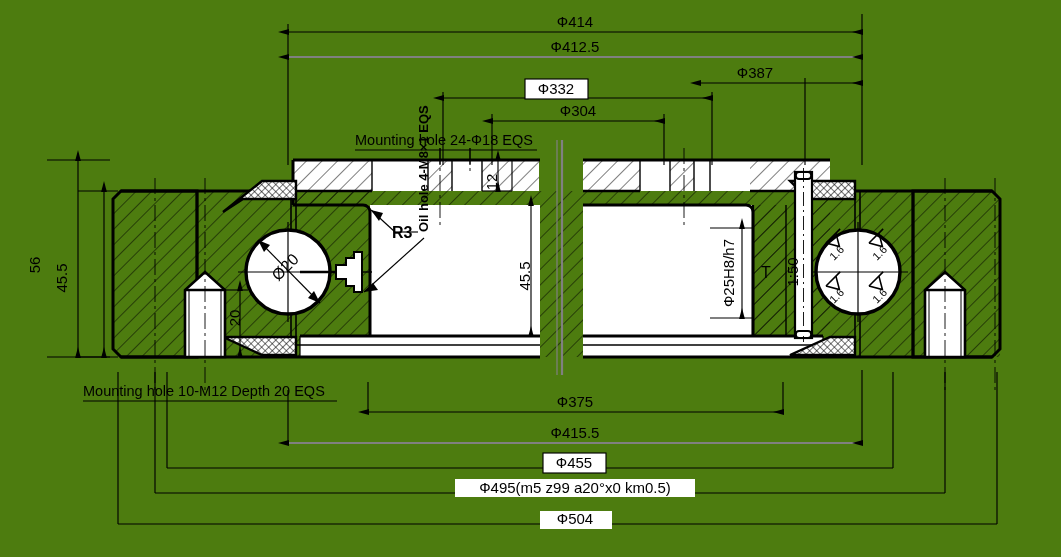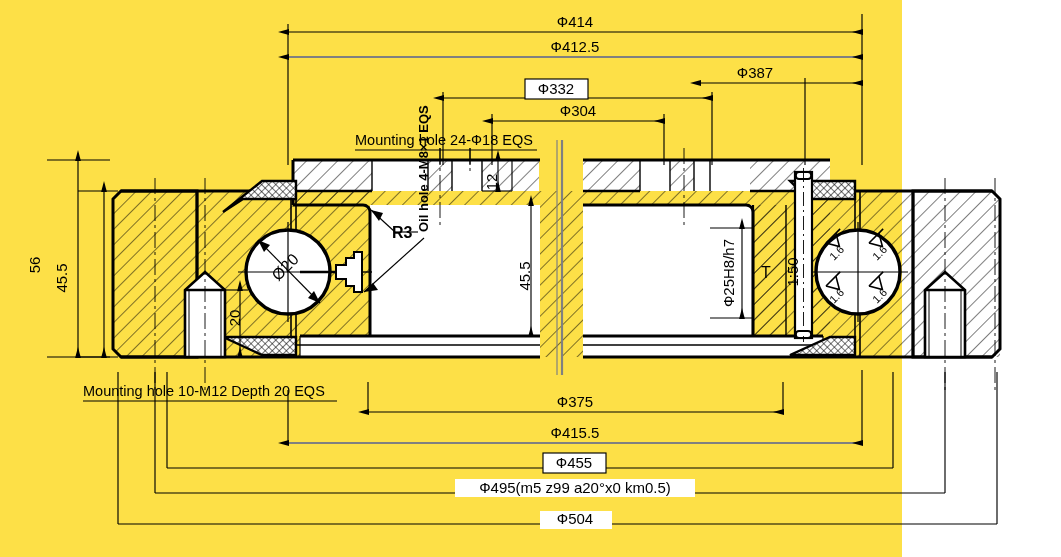--- a/index.html
+++ b/index.html
@@ -1,19 +1,19 @@
 <!DOCTYPE html>
 <html><head>
 <meta charset="utf-8">
 <title>Slewing Bearing Cross-Section Drawing</title>
 <style>
   html,body{margin:0;padding:0;background:#ffffff;}
   body{width:1061px;height:557px;overflow:hidden;
        font-family:"Liberation Sans","DejaVu Sans",sans-serif;}
-  #sheet{position:relative;width:902px;height:557px;background:#fde047;text-align:right;}
+  #sheet{position:relative;width:1061px;height:557px;background:#4d7c0f;text-align:right;}
   svg{display:block;}
   text{font-family:"Liberation Sans","DejaVu Sans",sans-serif;fill:#000;}
 </style>
 </head>
 <body>
 
 <div id="sheet">
 <svg width="1061" height="557" viewBox="0 0 1061 557">
 
   <defs>

